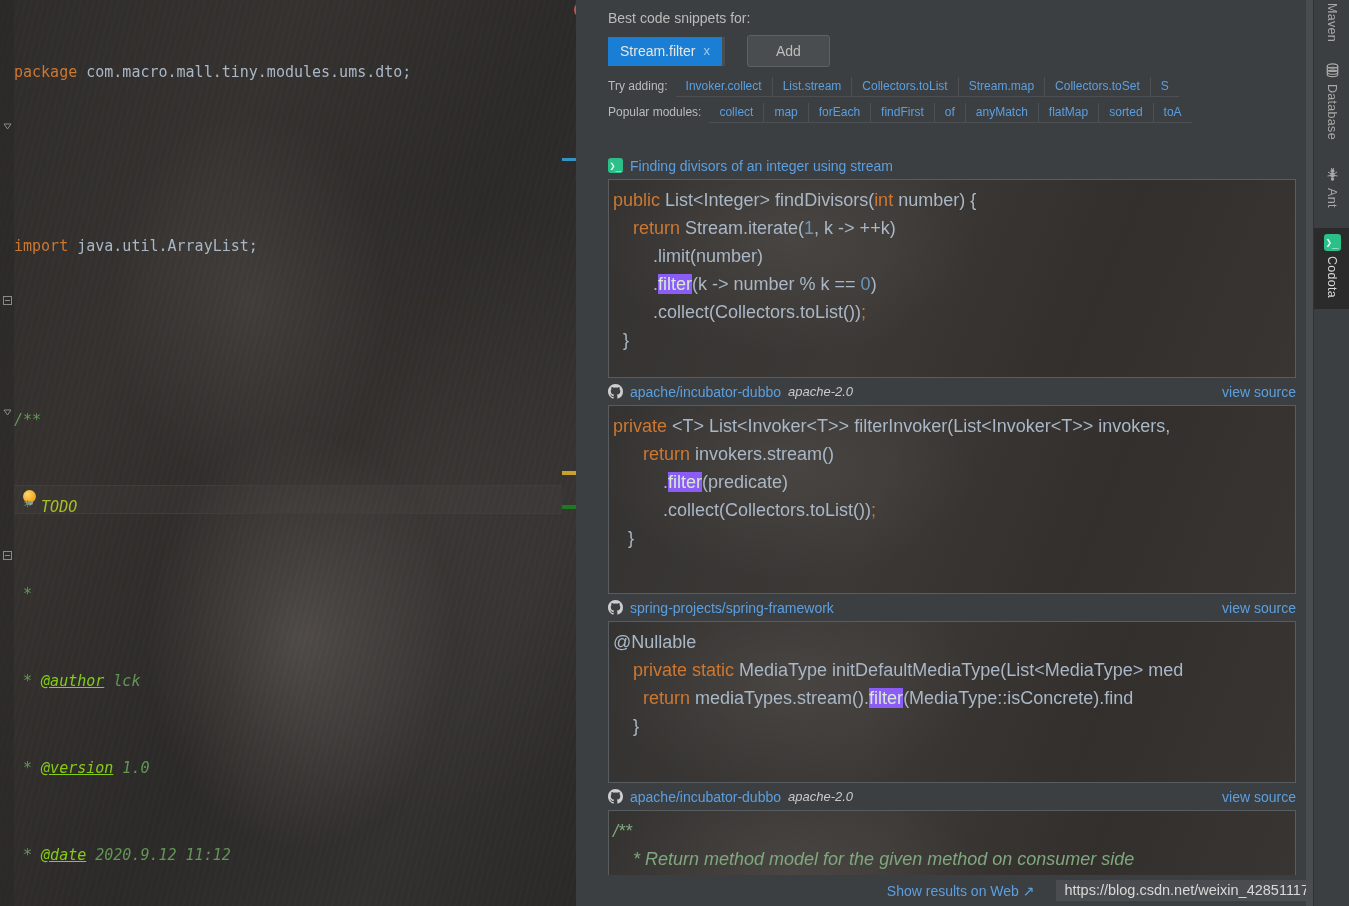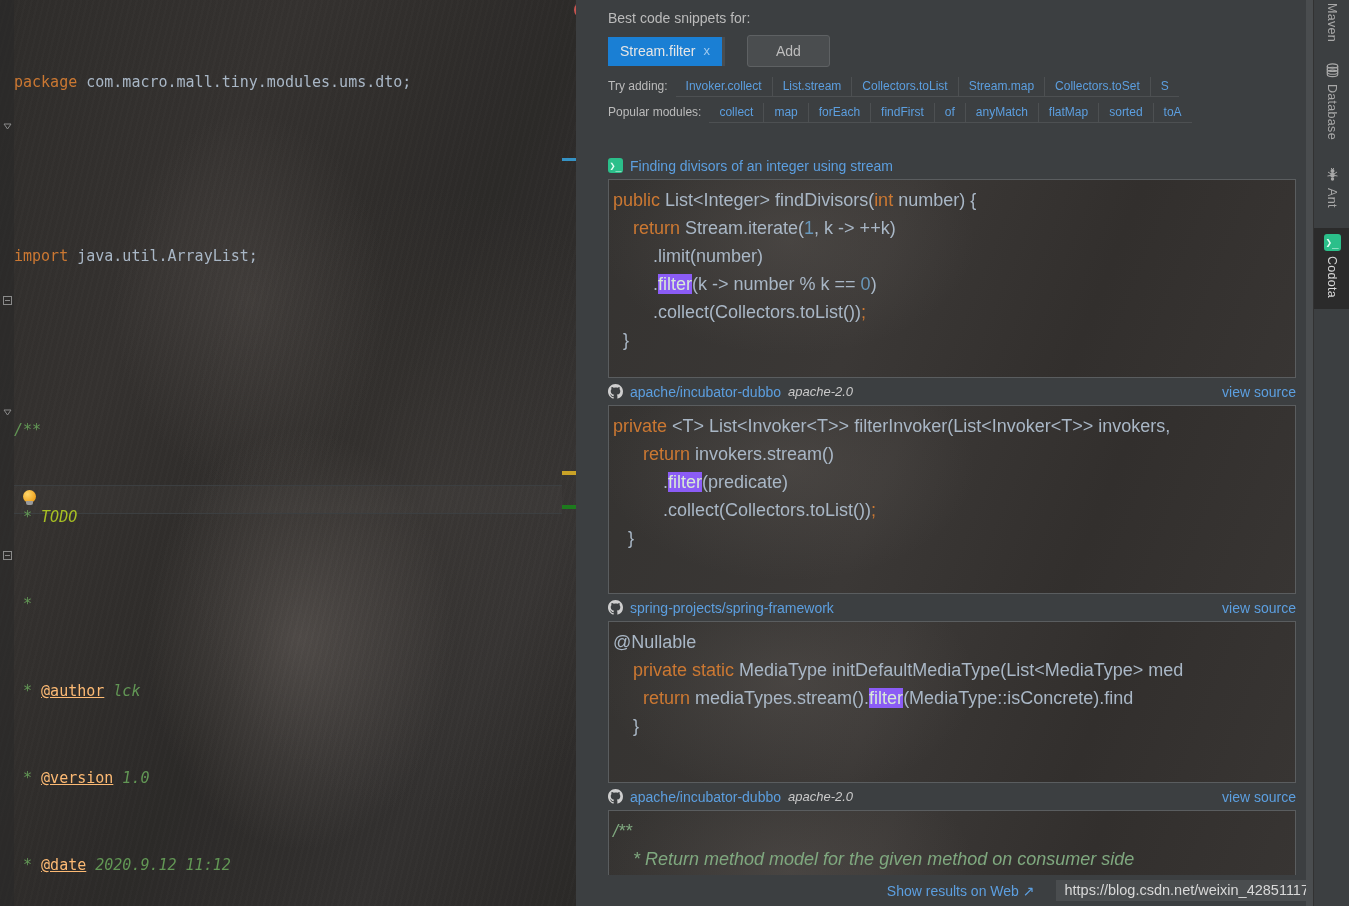--- a/index.html
+++ b/index.html
@@ -41,26 +41,26 @@
   .fold-marker { position:absolute; left:3px; width:9px; height:9px; color:#8a8a8a; }
   .fold-marker svg { display:block; }
 
   .code-area {
     position: absolute; left: 14px; top: 0; right: 36px; bottom: 0;
     font-family: "DejaVu Sans Mono", monospace;
     font-size: 15px;
     line-height: 29px;
     color: #a9b7c6;
     white-space: pre;
-    padding-top: 10px;
+    padding-top: 0px;
   }
   .ln { height: 29px; padding-left: 0px; }
   .kw  { color: #cc7832; }
   .cmt-doc { color: #629755; font-style: italic; }
-  .tag { color: #fdba74; text-decoration: underline; }
+  .tag { color: #84cc16; font-style: italic; text-decoration: underline; }
   .txt { color: #a9b7c6; }
   .todo{ color: #a8c023; font-style: italic; }
   .caretline {
     position:absolute; left:14px; right:36px; height:29px;
     border-top:1px solid #3c3f41; border-bottom:1px solid #3c3f41;
     background: rgba(255,255,255,0.022);
   }
   .bulb {
     position:absolute; left:22px; width:16px; height:16px;
   }

